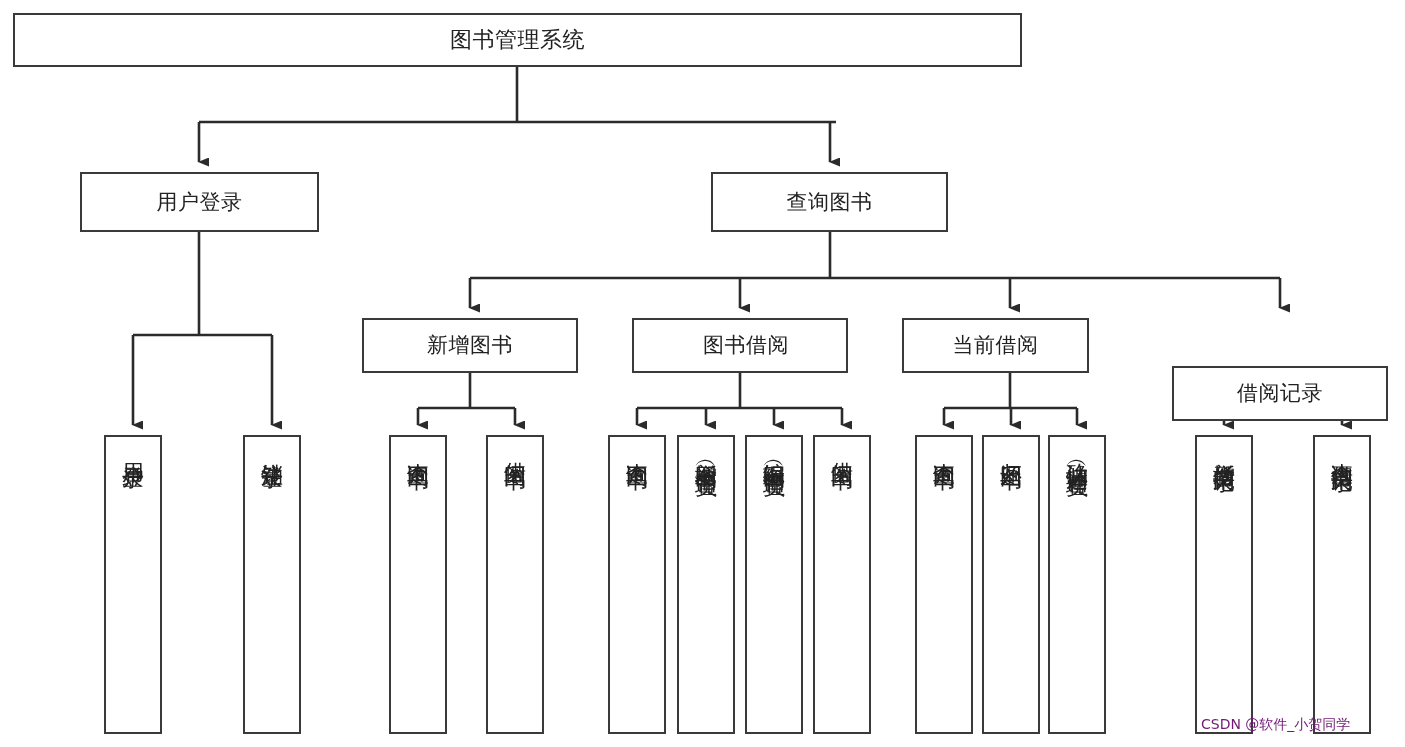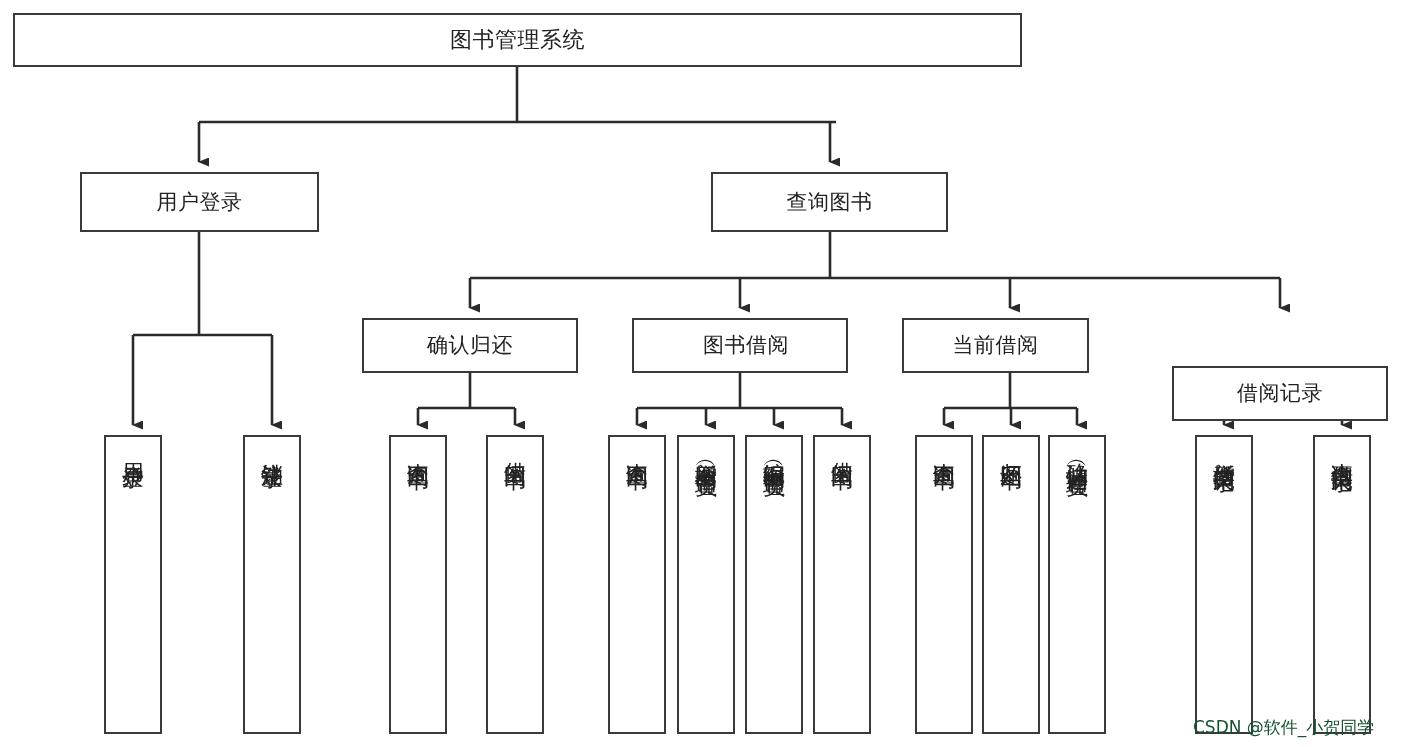--- a/index.html
+++ b/index.html
@@ -58,25 +58,26 @@
   .v-node .node-label {
     writing-mode: vertical-rl;
     text-orientation: upright;
     font-size: 22px;
     letter-spacing: 2px;
     line-height: 1;
     white-space: nowrap;
   }
   .watermark {
     position: absolute;
-    color: #14532d;
-    font-size: 17px;
+    color: #701a75;
+    font-size: 14px;
     white-space: nowrap;
     z-index: 5;
     font-family: "DejaVu Sans", "Liberation Sans", sans-serif;
+    margin-left: 8px;
   }
 </style>
 </head>
 <body>
 
 <div id="canvas">
 
   <svg id="wires" viewBox="0 0 1405 747" xmlns="http://www.w3.org/2000/svg">
     <defs>
       <marker id="arrow" markerWidth="9" markerHeight="11" refX="4.5" refY="10" orient="auto" markerUnits="userSpaceOnUse">
@@ -132,21 +133,21 @@
   </div>
 
   <div class="node h-node" style="left: 80px; top: 172px; width: 239px; height: 60px;">
     <span class="node-label">用户登录</span>
   </div>
   <div class="node h-node" style="left: 711px; top: 172px; width: 237px; height: 60px;">
     <span class="node-label">查询图书</span>
   </div>
 
   <div class="node h-node" style="left: 362px; top: 318px; width: 216px; height: 55px;">
-    <span class="node-label">确认归还</span>
+    <span class="node-label">新增图书</span>
   </div>
   <div class="node h-node" style="left: 632px; top: 318px; width: 216px; height: 55px; padding-left: 12px;">
     <span class="node-label">图书借阅</span>
   </div>
   <div class="node h-node" style="left: 902px; top: 318px; width: 187px; height: 55px;">
     <span class="node-label">当前借阅</span>
   </div>
   <div class="node h-node" style="left: 1172px; top: 318px; width: 216px; height: 55px; margin-top: 48px;">
     <span class="node-label">借阅记录</span>
   </div>

